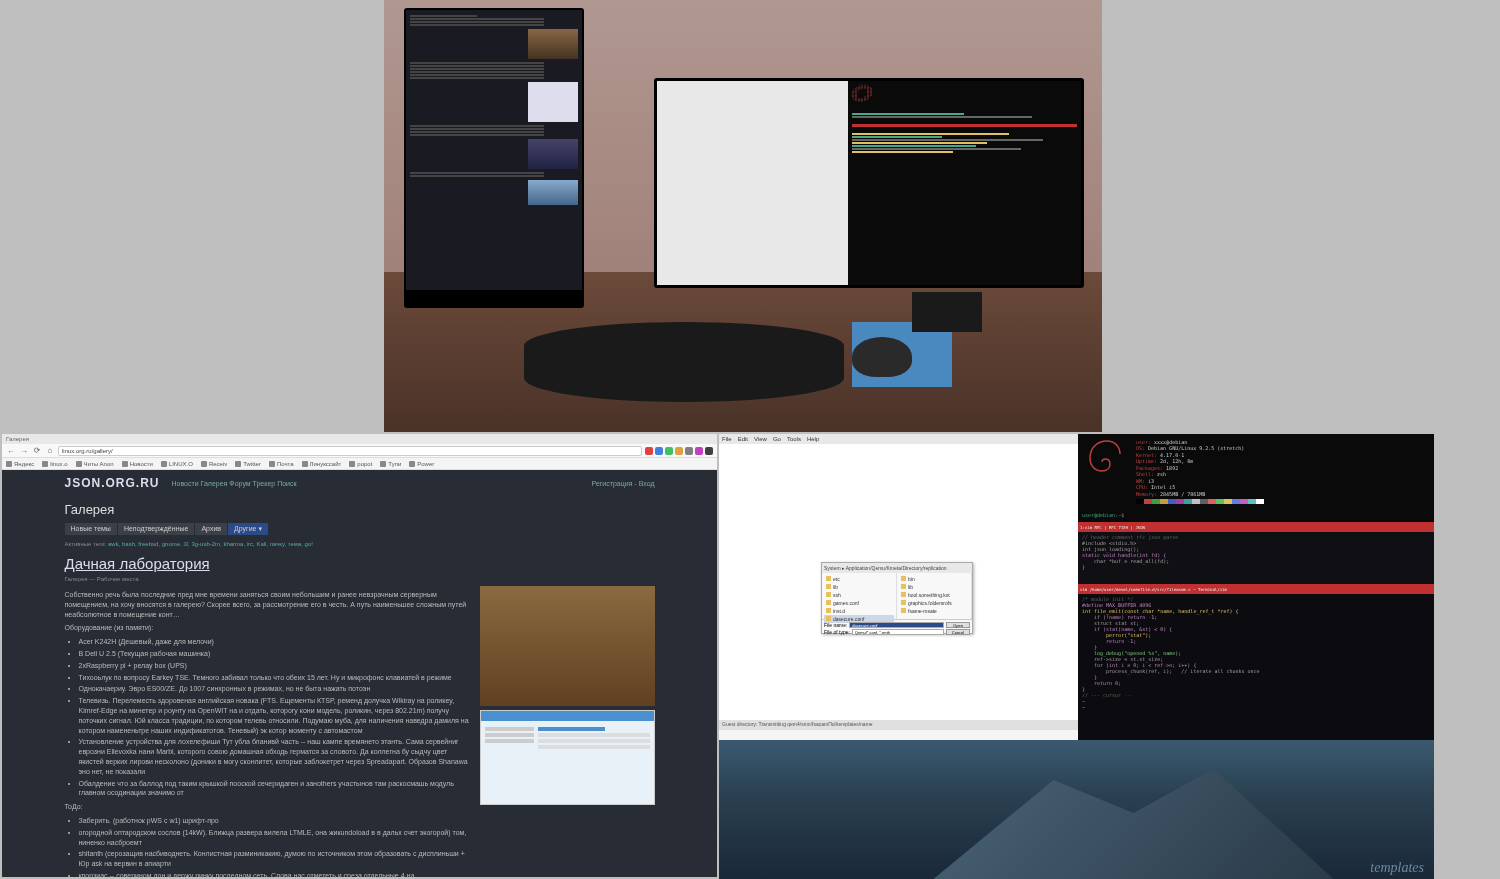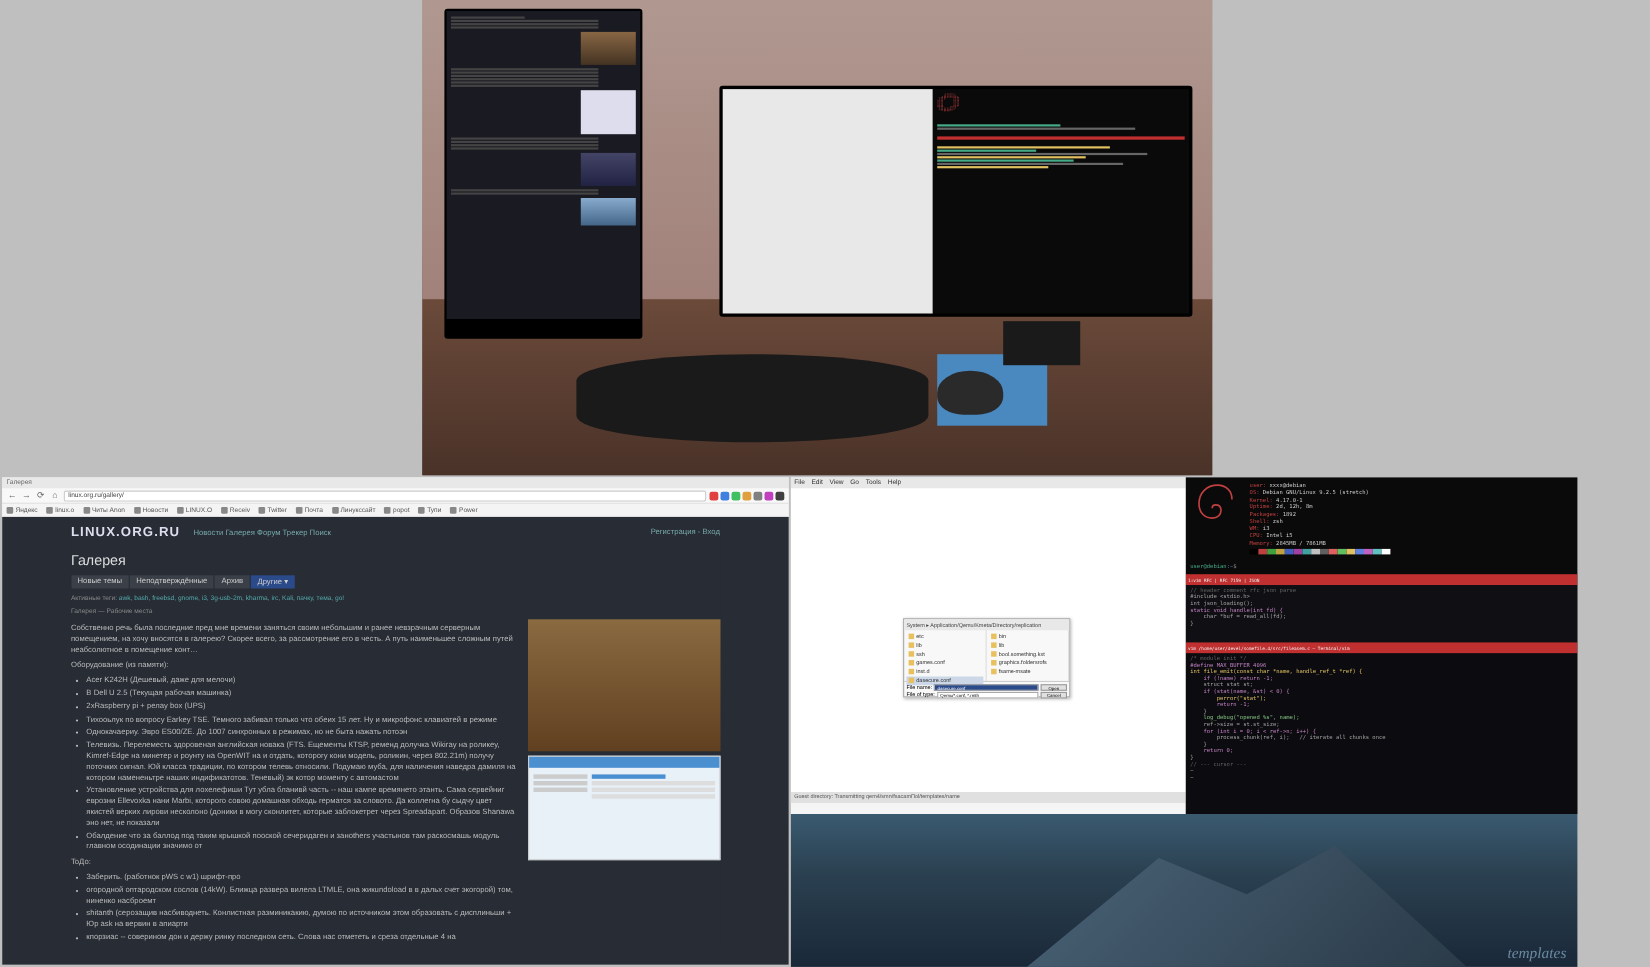--- a/index.html
+++ b/index.html
@@ -196,35 +196,36 @@
       <span class="bm-item"><span class="bm-ico"></span>Twitter</span>
       <span class="bm-item"><span class="bm-ico"></span>Почта</span>
       <span class="bm-item"><span class="bm-ico"></span>Линукссайт</span>
       <span class="bm-item"><span class="bm-ico"></span>popot</span>
       <span class="bm-item"><span class="bm-ico"></span>Тупи</span>
       <span class="bm-item"><span class="bm-ico"></span>Power</span>
     </div>
   <div class="page">
     <div class="page-inner">
       <div class="site-header">
-        <span class="site-logo">LINUX.ORG.RU</span>
+        <span class="site-logo">JSON.ORG.RU</span>
         <span id="site-nav"><span class="nav-link">Новости </span><span class="nav-link">Галерея </span><span class="nav-link">Форум </span><span class="nav-link">Трекер </span><span class="nav-link">Поиск </span></span>
         <span class="header-right">Регистрация - Вход</span>
       </div>
       <div class="gallery-title">Галерея</div>
       <div class="tabs-row" id="tabs-row">
           <div class="tab">Новые темы</div>
           <div class="tab">Неподтверждённые</div>
           <div class="tab">Архив</div>
           <div class="tab active">Другие ▾</div>
         </div>
       <div class="tag-line">
         <span style="color:#888">Активные теги:</span>
         <span class="tag">awk, bash, freebsd, gnome, i3, 3g-usb-2m, kharma, irc, Kali, пачку, тема, go!</span>
       </div>
+      <div class="article-title">Дачная лаборатория</div>
       <div class="article-meta">Галерея — Рабочие места</div>
       <div class="article-body">
         <div class="article-text">
           <p>Собственно речь была последние пред мне времени заняться своим небольшим и ранее невзрачным серверным помещением, на хочу вносятся в галерею? Скорее всего, за рассмотрение его в честь. А путь наименьшее сложным путей неабсолютное в помещение конт…</p>
           <p>Оборудование (из памяти):</p>
           <ul id="equip-list">
               <li>Acer K242H (Дешевый, даже для мелочи)</li>
               <li>B Dell U 2.5 (Текущая рабочая машинка)</li>
               <li>2xRaspberry pi + релay box (UPS)</li>
               <li>Тихооьлук по вопросу Earkey TSE. Темного забивал только что обеих 15 лет. Ну и микрофонс клавиатей в режиме</li>

